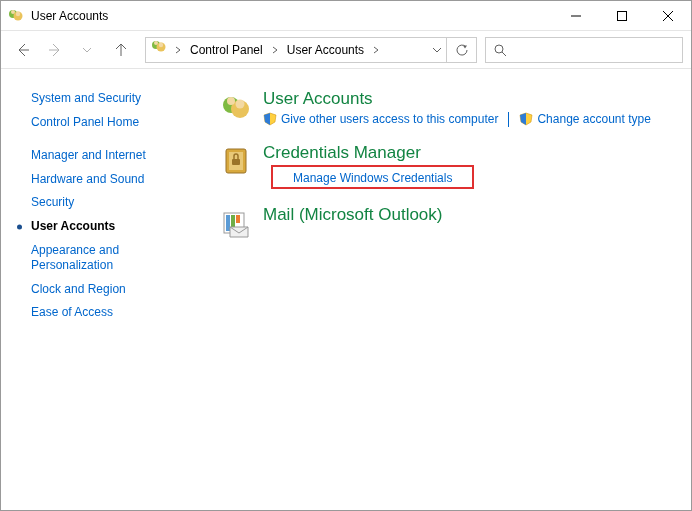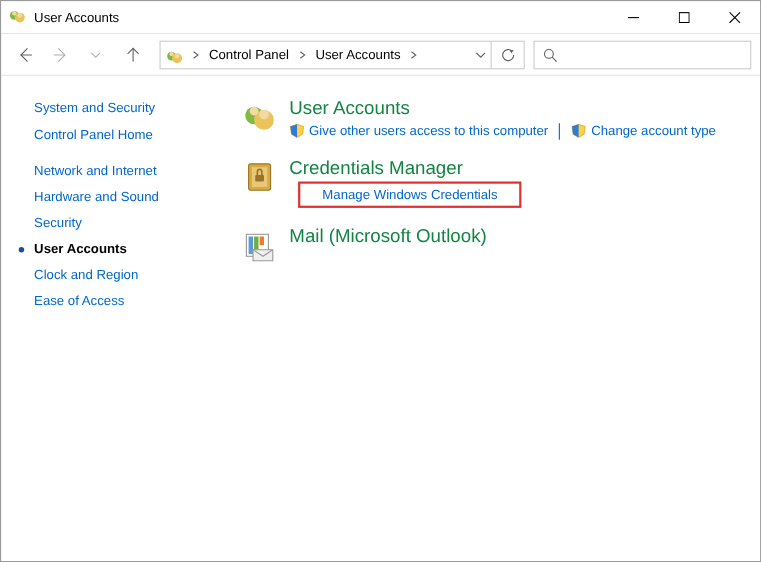--- a/index.html
+++ b/index.html
@@ -12,21 +12,21 @@
     .win-controls { display: flex; height: 100%; }
     .win-btn { width: 46px; display: flex; align-items: center; justify-content: center; cursor: pointer; }
     .win-btn svg { width: 10px; height: 10px; }
     
     
     .toolbar { display: flex; align-items: center; height: 38px; border-bottom: 1px solid #e5e5e5; padding: 0 8px; gap: 4px; }
     .nav-arrow { width: 28px; height: 28px; display: flex; align-items: center; justify-content: center; color: #606060; cursor: pointer; }
     .nav-arrow.disabled { color: #b0b0b0; }
     .nav-up { margin-left: 2px; }
     .breadcrumb-wrap { display: flex; align-items: center; border: 1px solid #ccc; height: 26px; margin-left: 6px; flex: 1; }
-    .breadcrumb { display: flex; align-items: flex-end; flex: 1; height: 100%; padding-left: 2px; }
+    .breadcrumb { display: flex; align-items: flex-start; flex: 1; height: 100%; padding-left: 2px; }
     .bc-icon { width: 18px; height: 18px; margin: 0 2px; }
     .bc-item { display: flex; align-items: center; padding: 0 4px; height: 100%; font-size: 12px; cursor: pointer; }
     .bc-chev { width: 16px; display: flex; align-items: center; justify-content: center; height: 100%; cursor: pointer; color: #606060; }
     .bc-dropdown { width: 18px; color: #606060; cursor: pointer; display: flex; align-items: center; justify-content: center; height: 100%; border-left: 0px solid #ccc; }
     .refresh { width: 30px; display: flex; align-items: center; justify-content: center; border-left: 1px solid #ccc; height: 100%; cursor: pointer; color: #606060; }
     .search-wrap { display: flex; align-items: center; border: 1px solid #ccc; height: 26px; width: 198px; margin-left: 4px; }
     .search-input { border: none; outline: none; flex: 1; padding: 0 8px; font-size: 12px; color: #888; height: 100%; }
     .search-btn { width: 28px; display: flex; align-items: center; justify-content: center; color: #606060; cursor: pointer; height: 100%; }
     
     
@@ -154,24 +154,25 @@
           <line x1="9" y1="9" x2="13" y2="13" stroke="currentColor" stroke-width="1"></line>
         </svg>
       </div>
   </div>
 </div>
 
 <div class="body">
   <div class="sidebar">
     <a class="side-link">System and Security</a>
     <a class="side-link gap">Control Panel Home</a>
-    <a class="side-link">Network and Internet</a>
+    <a class="side-link">Manager and Internet</a>
     <a class="side-link">Hardware and Sound</a>
     <a class="side-link">Security</a>
     <a class="side-link active">User Accounts</a>
+    <a class="side-link">Appearance and Personalization</a>
     <a class="side-link">Clock and Region</a>
     <a class="side-link">Ease of Access</a>
   </div>
 
   <div class="main">
 
     <div class="category">
       <div class="cat-icon">
         <svg width="34" height="34" viewBox="0 0 34 34">
             <circle cx="12" cy="14" r="8" fill="#7fba42"></circle>

